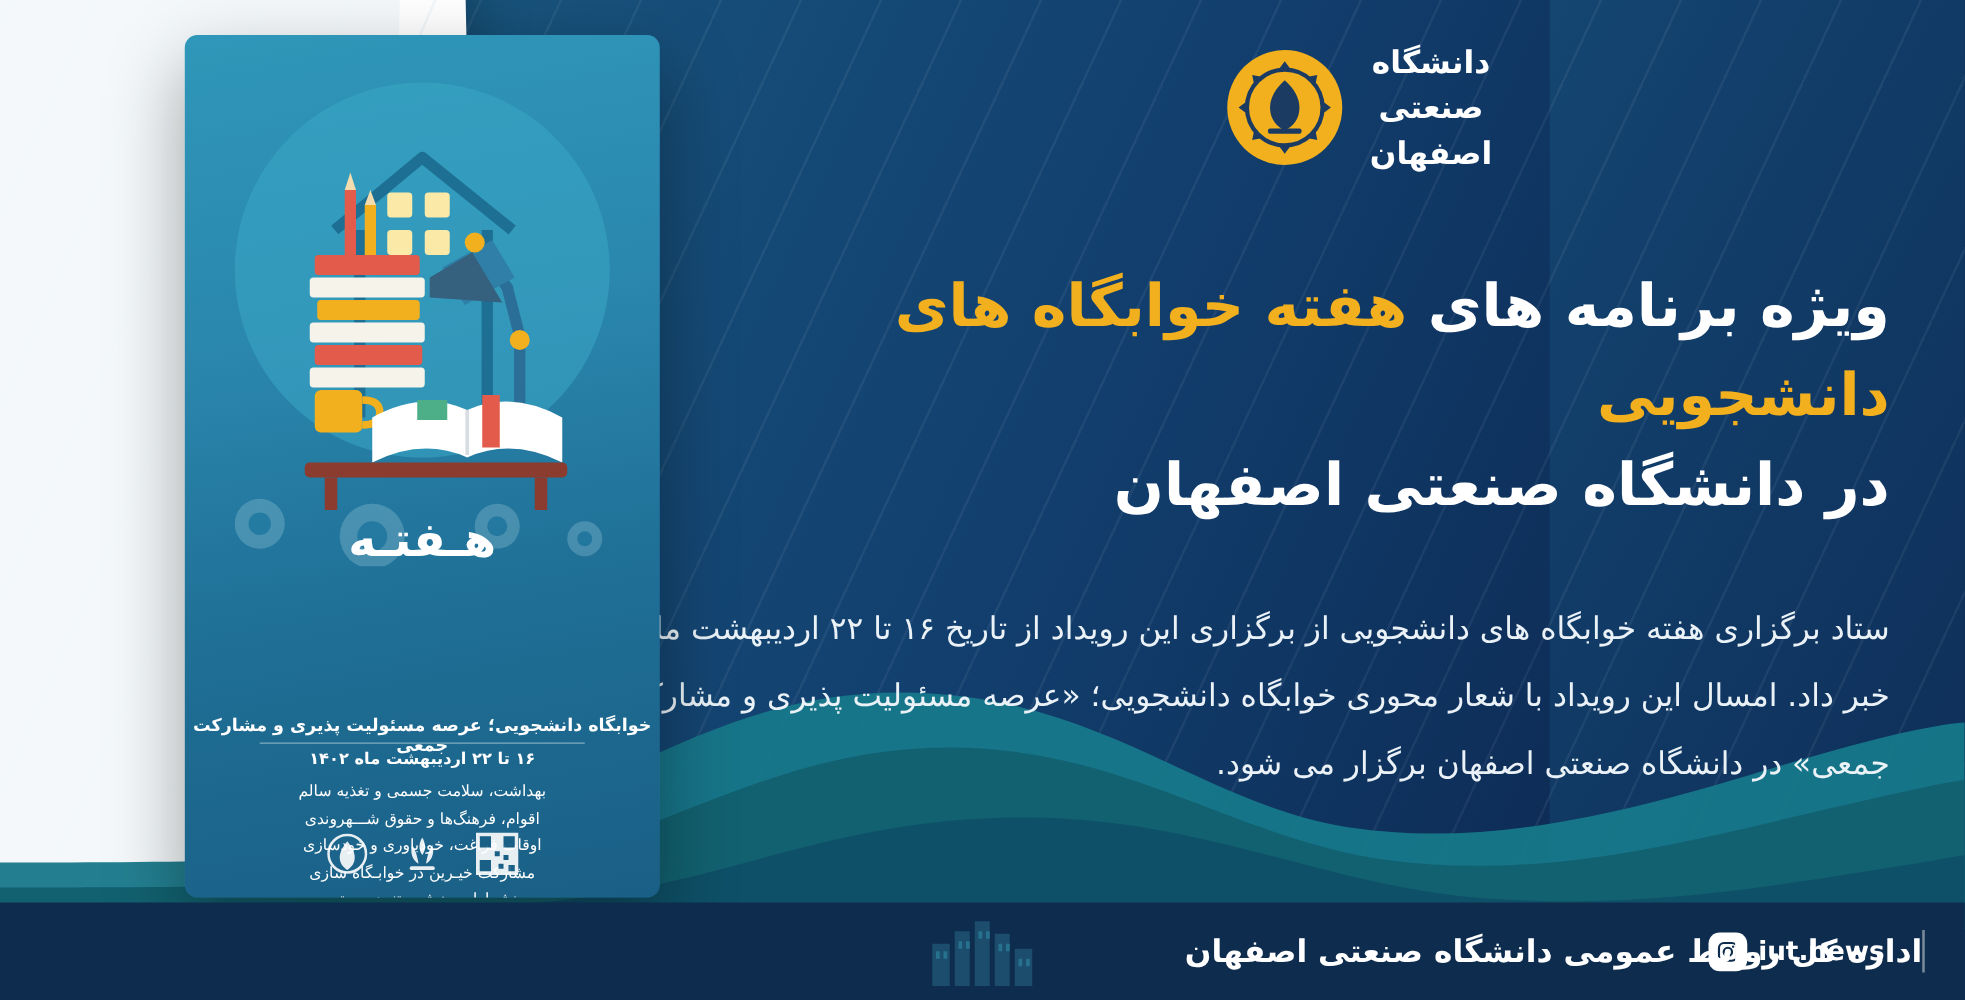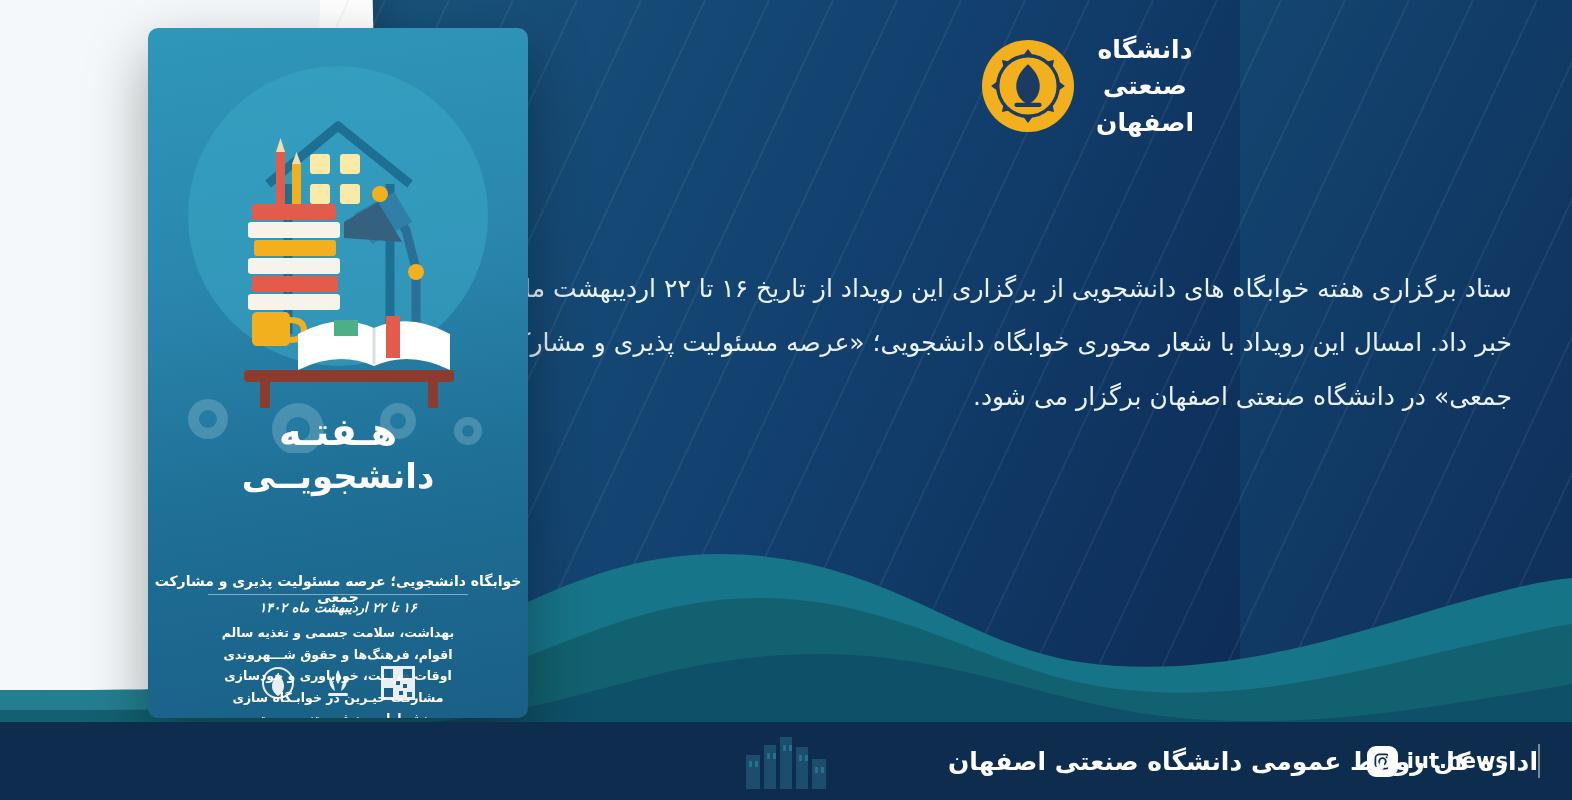--- a/index.html
+++ b/index.html
@@ -96,26 +96,26 @@
   }
   .poster-title .l1{font-size:38px;font-weight:bold;letter-spacing:10px;}
   .poster-title .l2{font-size:34px;font-weight:bold;margin-top:4px;}
   .poster-title .l3{font-size:34px;font-weight:bold;margin-top:2px;letter-spacing:4px;}
   .poster-slogan{
     position:absolute;left:0;right:0;top:545px;text-align:center;color:#ffffff;
     font-size:14px;font-weight:bold;direction:rtl;
   }
   .poster-date{
     position:absolute;left:0;right:0;top:572px;text-align:center;color:#ffffff;
-    font-size:13px;font-weight:bold;direction:rtl;font-style:italic;
+    font-size:13px;font-weight:bold;direction:rtl;
   }
   .poster-rule{position:absolute;left:60px;right:60px;top:566px;height:1px;background:rgba(255,255,255,.45);}
   .poster-list{
     position:absolute;left:0;right:0;top:594px;text-align:center;color:#ffffff;
-    font-size:12.5px;line-height:1.72;direction:rtl;font-weight:700;
+    font-size:12.5px;line-height:1.72;direction:rtl;font-weight:400;
   }
   .poster-logos{
     position:absolute;left:0;right:0;bottom:18px;display:flex;justify-content:center;gap:26px;opacity:.9;
   }
   .poster-logos .mini{width:34px;height:34px;}
 </style>
 </head>
 <body>
 
 <div class="stage">
@@ -149,20 +149,25 @@
                    M19 19 l10 2 -8 8 z M81 19 l-10 2 8 8 z M19 81 l10 -2 -8 -8 z M81 81 l-10 -2 8 -8 z"></path>
           <circle cx="50" cy="50" r="36" fill="none" stroke="#1b3b63" stroke-width="4"></circle>
           <path d="M50 24 c-9 8 -14 17 -14 26 0 11 6 18 14 22 8 -4 14 -11 14 -22 0 -9 -5 -18 -14 -26z"></path>
           <rect x="34" y="70" width="32" height="5" rx="2"></rect>
         </g>
       </svg>
     </div>
   </div>
 
   <div class="content">
+    <h1 class="headline">
+      <span>ویژه برنامه های </span><span class="hl">هفته خوابگاه های دانشجویی</span>
+      <br>
+      <span>در دانشگاه صنعتی اصفهان</span>
+    </h1>
     <p class="body-text">ستاد برگزاری هفته خوابگاه های دانشجویی از برگزاری این رویداد از تاریخ ۱۶ تا ۲۲ اردیبهشت ماه خبر داد. امسال این رویداد با شعار محوری خوابگاه دانشجویی؛ «عرصه مسئولیت پذیری و مشارکت جمعی» در دانشگاه صنعتی اصفهان برگزار می شود.</p>
   </div>
 
   <div class="poster">
     <div class="poster-circle"></div>
 
     <svg class="poster-art" viewBox="0 0 380 390">
 
       <g stroke="#1d6f93" stroke-width="9" fill="none" stroke-linejoin="round">
         <path d="M120 150 L190 92 L262 150"></path>
@@ -227,21 +232,20 @@
           <circle cx="150" cy="56" r="12" fill="#2a86ad"></circle>
         <circle cx="250" cy="48" r="18"></circle>
           <circle cx="250" cy="48" r="8" fill="#2a86ad"></circle>
         <circle cx="320" cy="58" r="14"></circle>
           <circle cx="320" cy="58" r="6" fill="#2a86ad"></circle>
       </g>
     </svg>
 
     <div class="poster-title">
       <div class="l1">هـفتـه</div>
-      <div class="l3">دانشجویــی</div>
     </div>
 
     <div class="poster-slogan">خوابگاه دانشجویی؛ عرصه مسئولیت پذیری و مشارکت جمعی</div>
     <div class="poster-rule"></div>
     <div class="poster-date">۱۶ تا ۲۲ اردیبهشت ماه ۱۴۰۲</div>
 
     <div class="poster-list">
       <div>بهداشت، سلامت جسمی و تغذیه سالم</div>
       <div>اقوام، فرهنگ‌ها و حقوق شـــهروندی</div>
       <div>اوقات فراغت، خودباوری و خودسازی</div>

